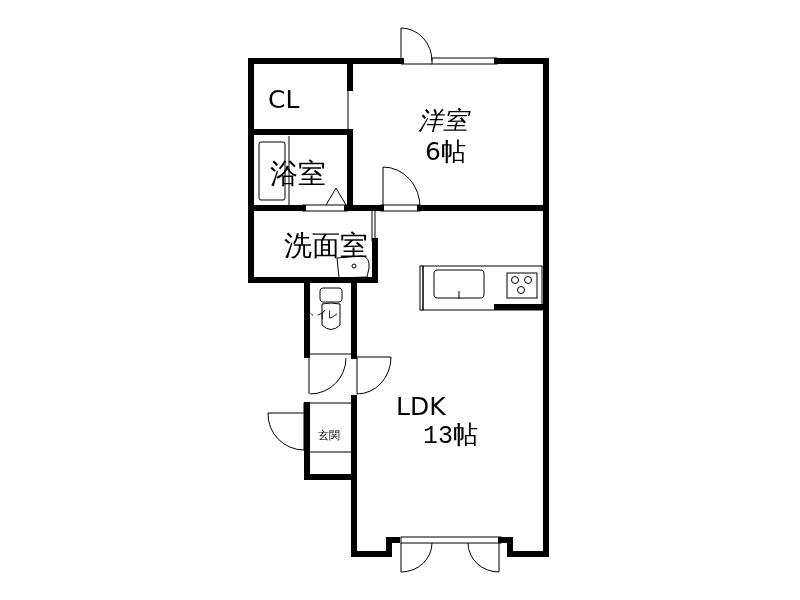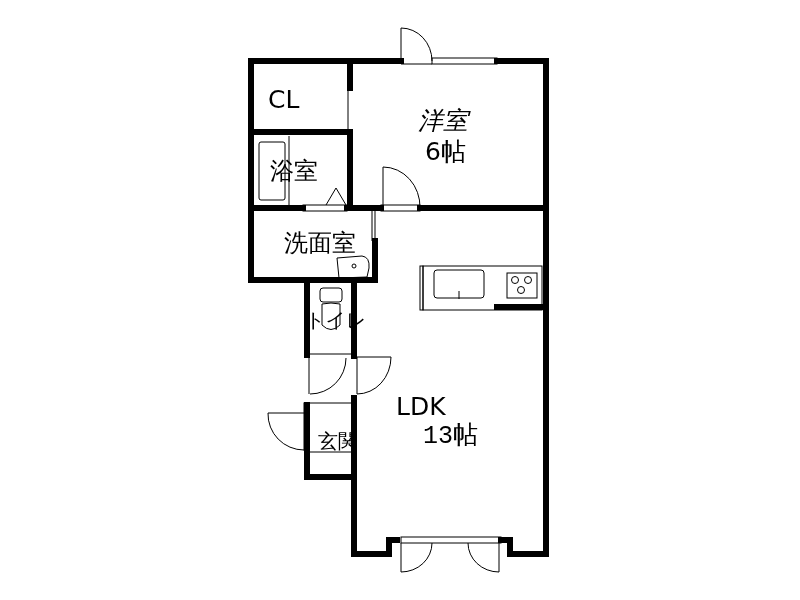--- a/index.html
+++ b/index.html
@@ -1,21 +1,21 @@
 <!DOCTYPE html>
 <html><head>
 <meta charset="utf-8">
 <style>
   html, body { margin:0; padding:0; background:#ffffff; }
   body { width:800px; height:600px; position:relative; overflow:hidden; font-family:"DejaVu Sans", sans-serif; }
   svg { position:absolute; left:0; top:0; }
   .lbl { position:absolute; color:#000; text-align:center; line-height:1.15; white-space:nowrap; }
   .big { font-size:25px; }
-  .mid { font-size:24px; }
-  .sm { font-size:20px; }
+  .mid { font-size:28px; }
+  .sm { font-size:11px; }
 </style>
 </head>
 <body>
 
 <svg width="800" height="600" viewBox="0 0 800 600">
   <g fill="none" stroke="#000">
 
     <g stroke-width="6" stroke-linecap="square">
 
       <line x1="251" y1="61" x2="401" y2="61"></line>

